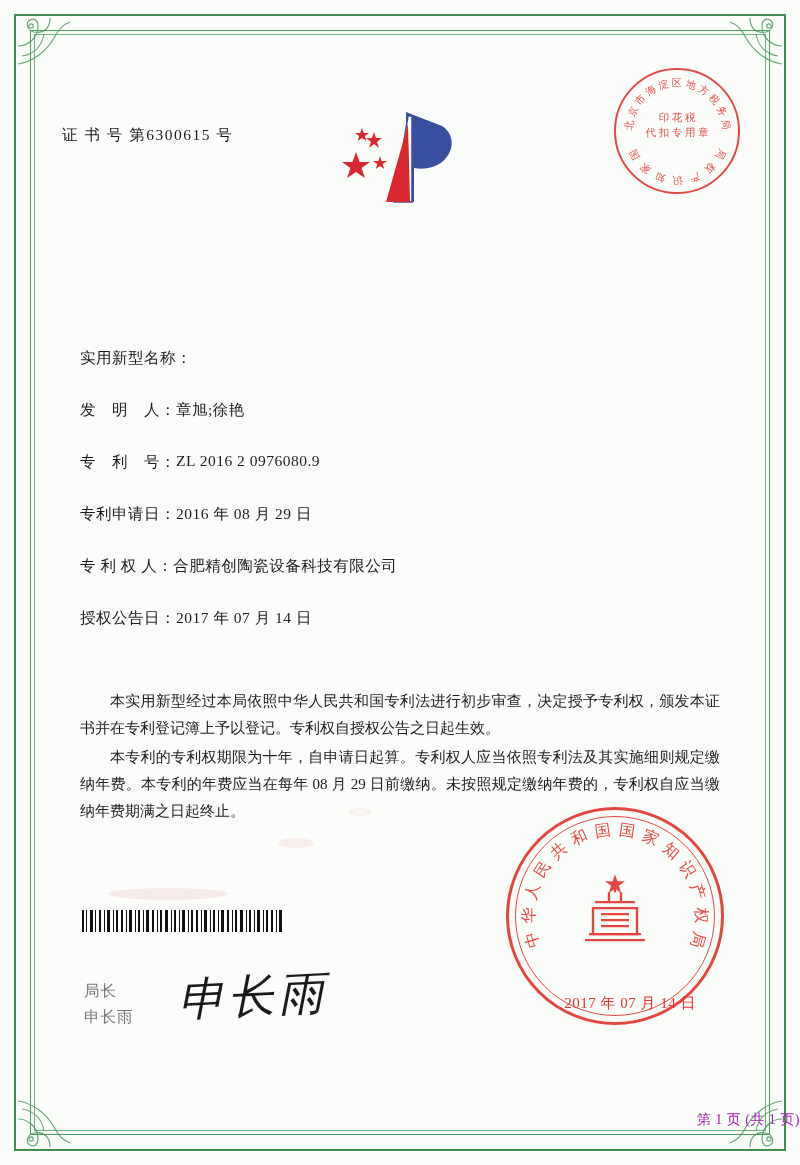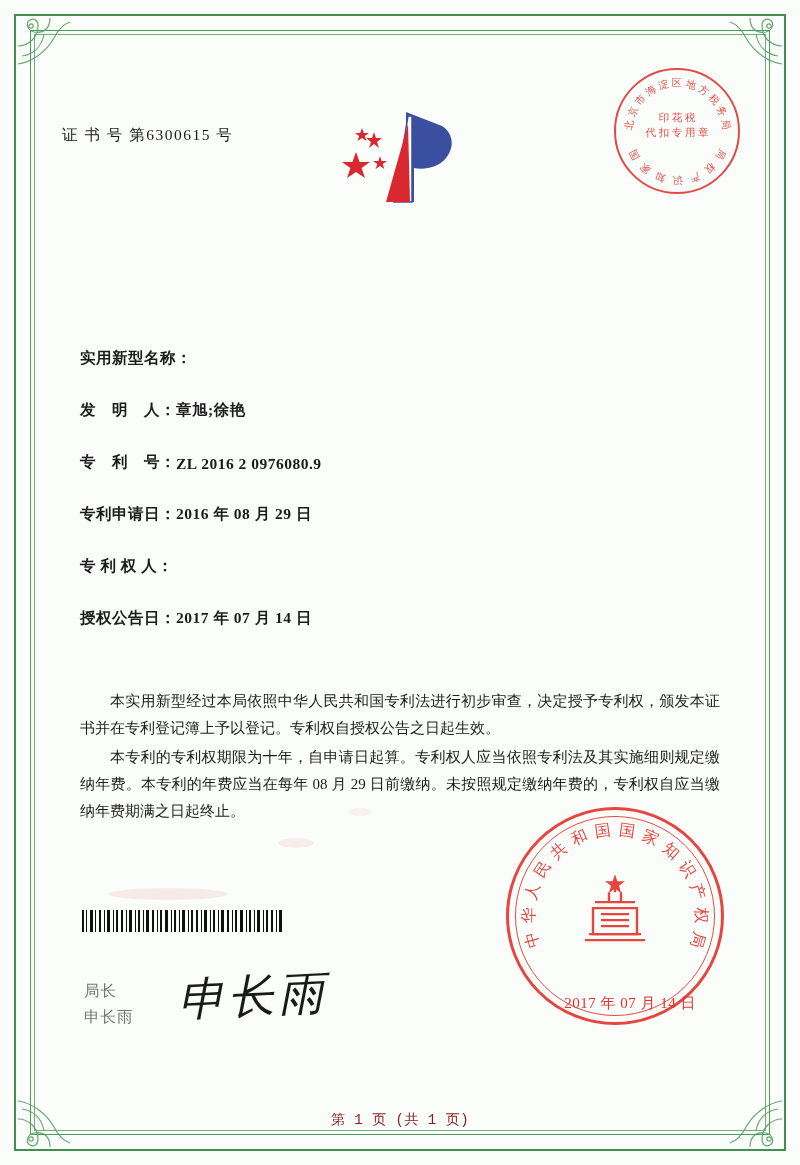--- a/index.html
+++ b/index.html
@@ -124,23 +124,22 @@
   .fields {
     position: absolute;
     left: 32px;
     top: 300px;
     width: 640px;
     font-size: 15.5px;
     color: #1b1b1b;
   }
   .field-row {
     display: flex;
-    align-items: flex-end;
+    align-items: flex-start;
     margin-bottom: 31px;
-    font-weight: bold;
   }
   .field-label {
     white-space: pre;
     letter-spacing: 0.5px;
   }
   .field-value {
     letter-spacing: 0.5px;
   }
 
   
@@ -236,25 +235,24 @@
     color: #e4332c;
     letter-spacing: 0.5px;
     z-index: 5;
   }
 
   
   .footer {
     position: absolute;
     left: 0; right: 0;
     bottom: 36px;
-    text-align: center;
+    text-align: right;
     font-size: 14px;
-    color: #7f1d1d;
+    color: #a21caf;
     letter-spacing: 0.5px;
-    font-family: Liberation Mono, monospace;
   }
 
   
   .smudge {
     position: absolute;
     background: rgba(212, 60, 50, 0.18);
     border-radius: 50%;
   }
 </style>
 </head>
@@ -366,20 +364,21 @@
       <div class="field-row">
         <span class="field-label">专　利　号：</span>
         <span class="field-value">ZL 2016 2 0976080.9</span>
       </div>
       <div class="field-row">
         <span class="field-label">专利申请日：</span>
         <span class="field-value">2016 年 08 月 29 日</span>
       </div>
       <div class="field-row">
         <span class="field-label">专 利 权 人：</span>
+        <span class="field-value">合肥精创陶瓷设备科技有限公司</span>
       </div>
       <div class="field-row">
         <span class="field-label">授权公告日：</span>
         <span class="field-value">2017 年 07 月 14 日</span>
       </div>
     </div>
 
     <div class="body-text">
       <p>本实用新型经过本局依照中华人民共和国专利法进行初步审查，决定授予专利权，颁发本证书并在专利登记簿上予以登记。专利权自授权公告之日起生效。</p>
       <p>本专利的专利权期限为十年，自申请日起算。专利权人应当依照专利法及其实施细则规定缴纳年费。本专利的年费应当在每年 08 月 29 日前缴纳。未按照规定缴纳年费的，专利权自应当缴纳年费期满之日起终止。</p>

